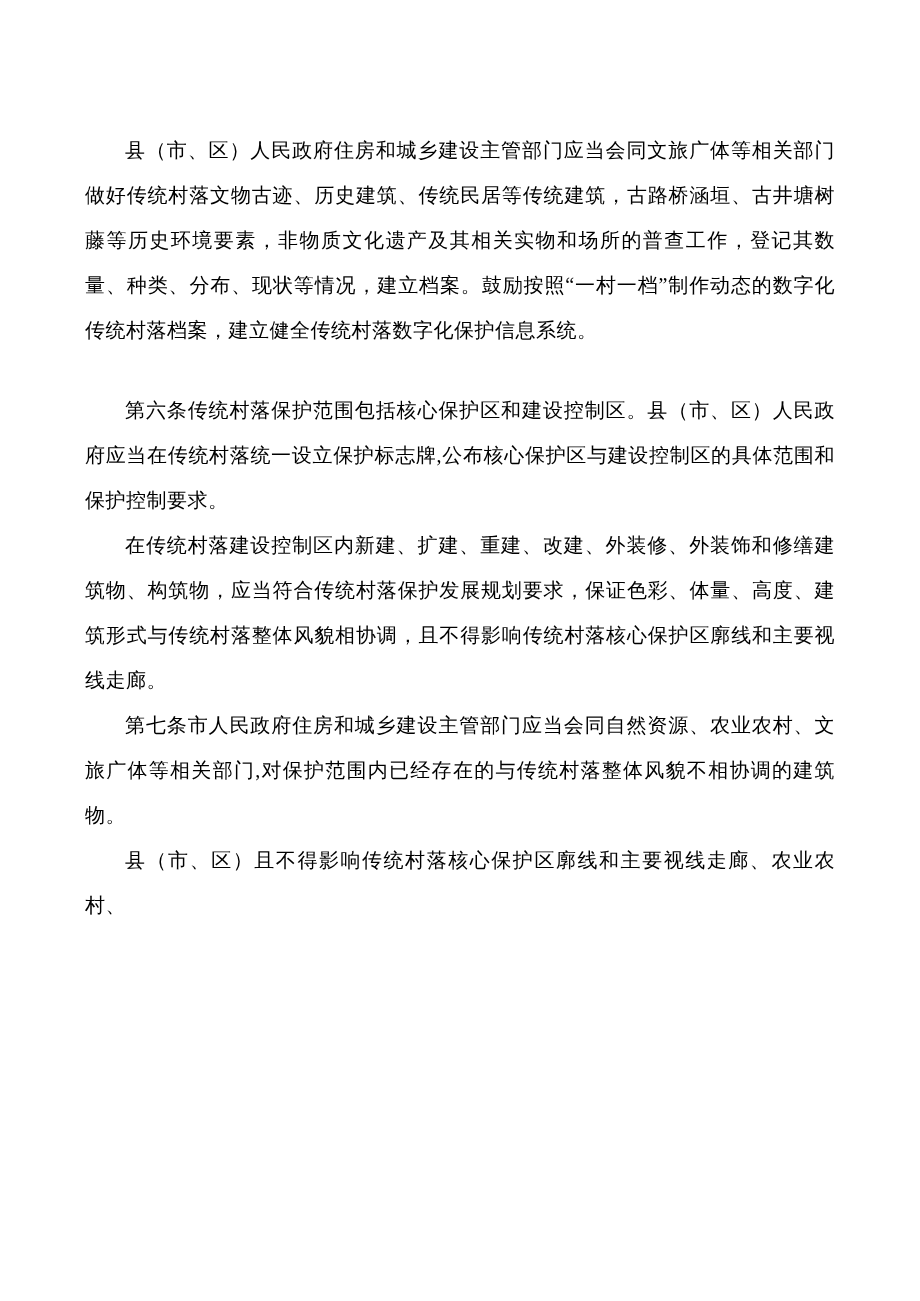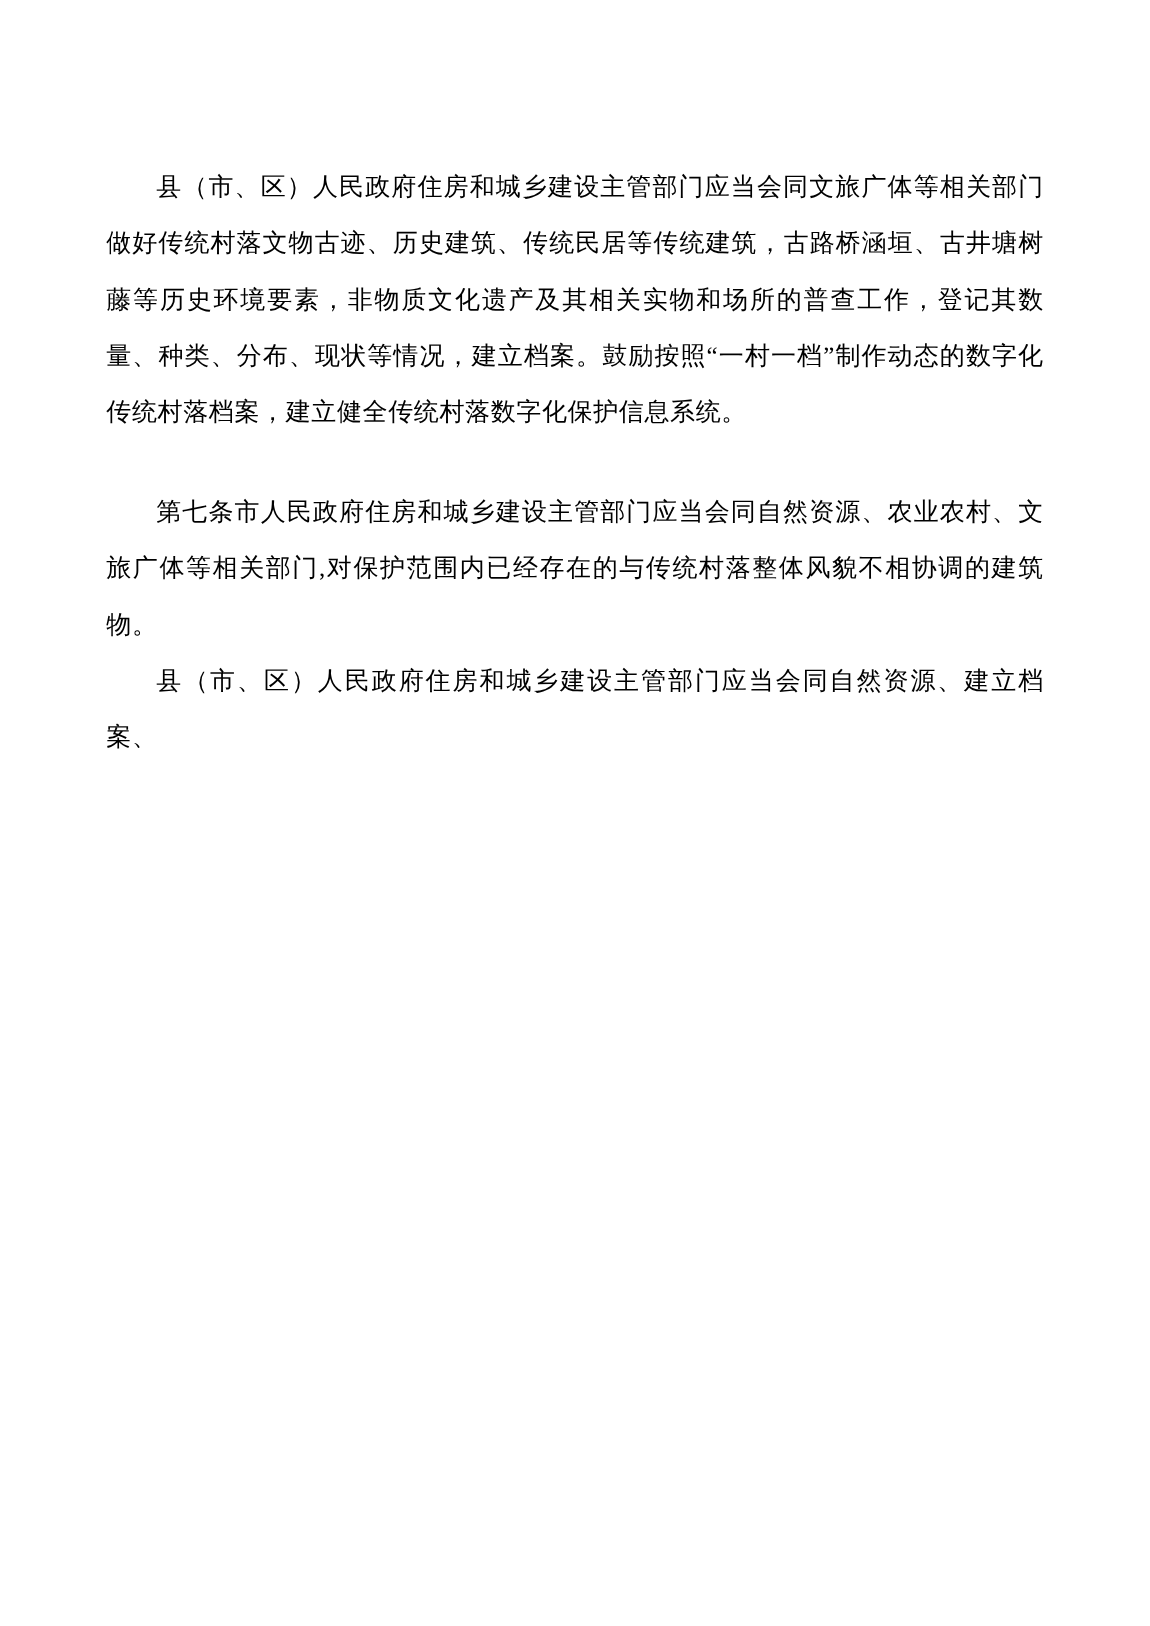--- a/index.html
+++ b/index.html
@@ -30,16 +30,18 @@
   .doc-body p.gap-after {
     margin-bottom: 35px;
   }
 </style>
 </head>
 <body>
 
 <div class="page">
   <div class="doc-body">
       <p class="gap-after">县（市、区）人民政府住房和城乡建设主管部门应当会同文旅广体等相关部门做好传统村落文物古迹、历史建筑、传统民居等传统建筑，古路桥涵垣、古井塘树藤等历史环境要素，非物质文化遗产及其相关实物和场所的普查工作，登记其数量、种类、分布、现状等情况，建立档案。鼓励按照“一村一档”制作动态的数字化传统村落档案，建立健全传统村落数字化保护信息系统。</p>
+      <p>第六条传统村落保护范围包括核心保护区和建设控制区。县（市、区）人民政府应当在传统村落统一设立保护标志牌,公布核心保护区与建设控制区的具体范围和保护控制要求。</p>
+      <p>在传统村落建设控制区内新建、扩建、重建、改建、外装修、外装饰和修缮建筑物、构筑物，应当符合传统村落保护发展规划要求，保证色彩、体量、高度、建筑形式与传统村落整体风貌相协调，且不得影响传统村落核心保护区廓线和主要视线走廊。</p>
       <p>第七条市人民政府住房和城乡建设主管部门应当会同自然资源、农业农村、文旅广体等相关部门,对保护范围内已经存在的与传统村落整体风貌不相协调的建筑物。</p>
-      <p>县（市、区）人民政府住房和城乡建设主管部门应当会同自然资源、建立档案、</p>
+      <p>县（市、区）且不得影响传统村落核心保护区廓线和主要视线走廊、农业农村、</p>
     </div>
 </div>
 
 </body></html>

